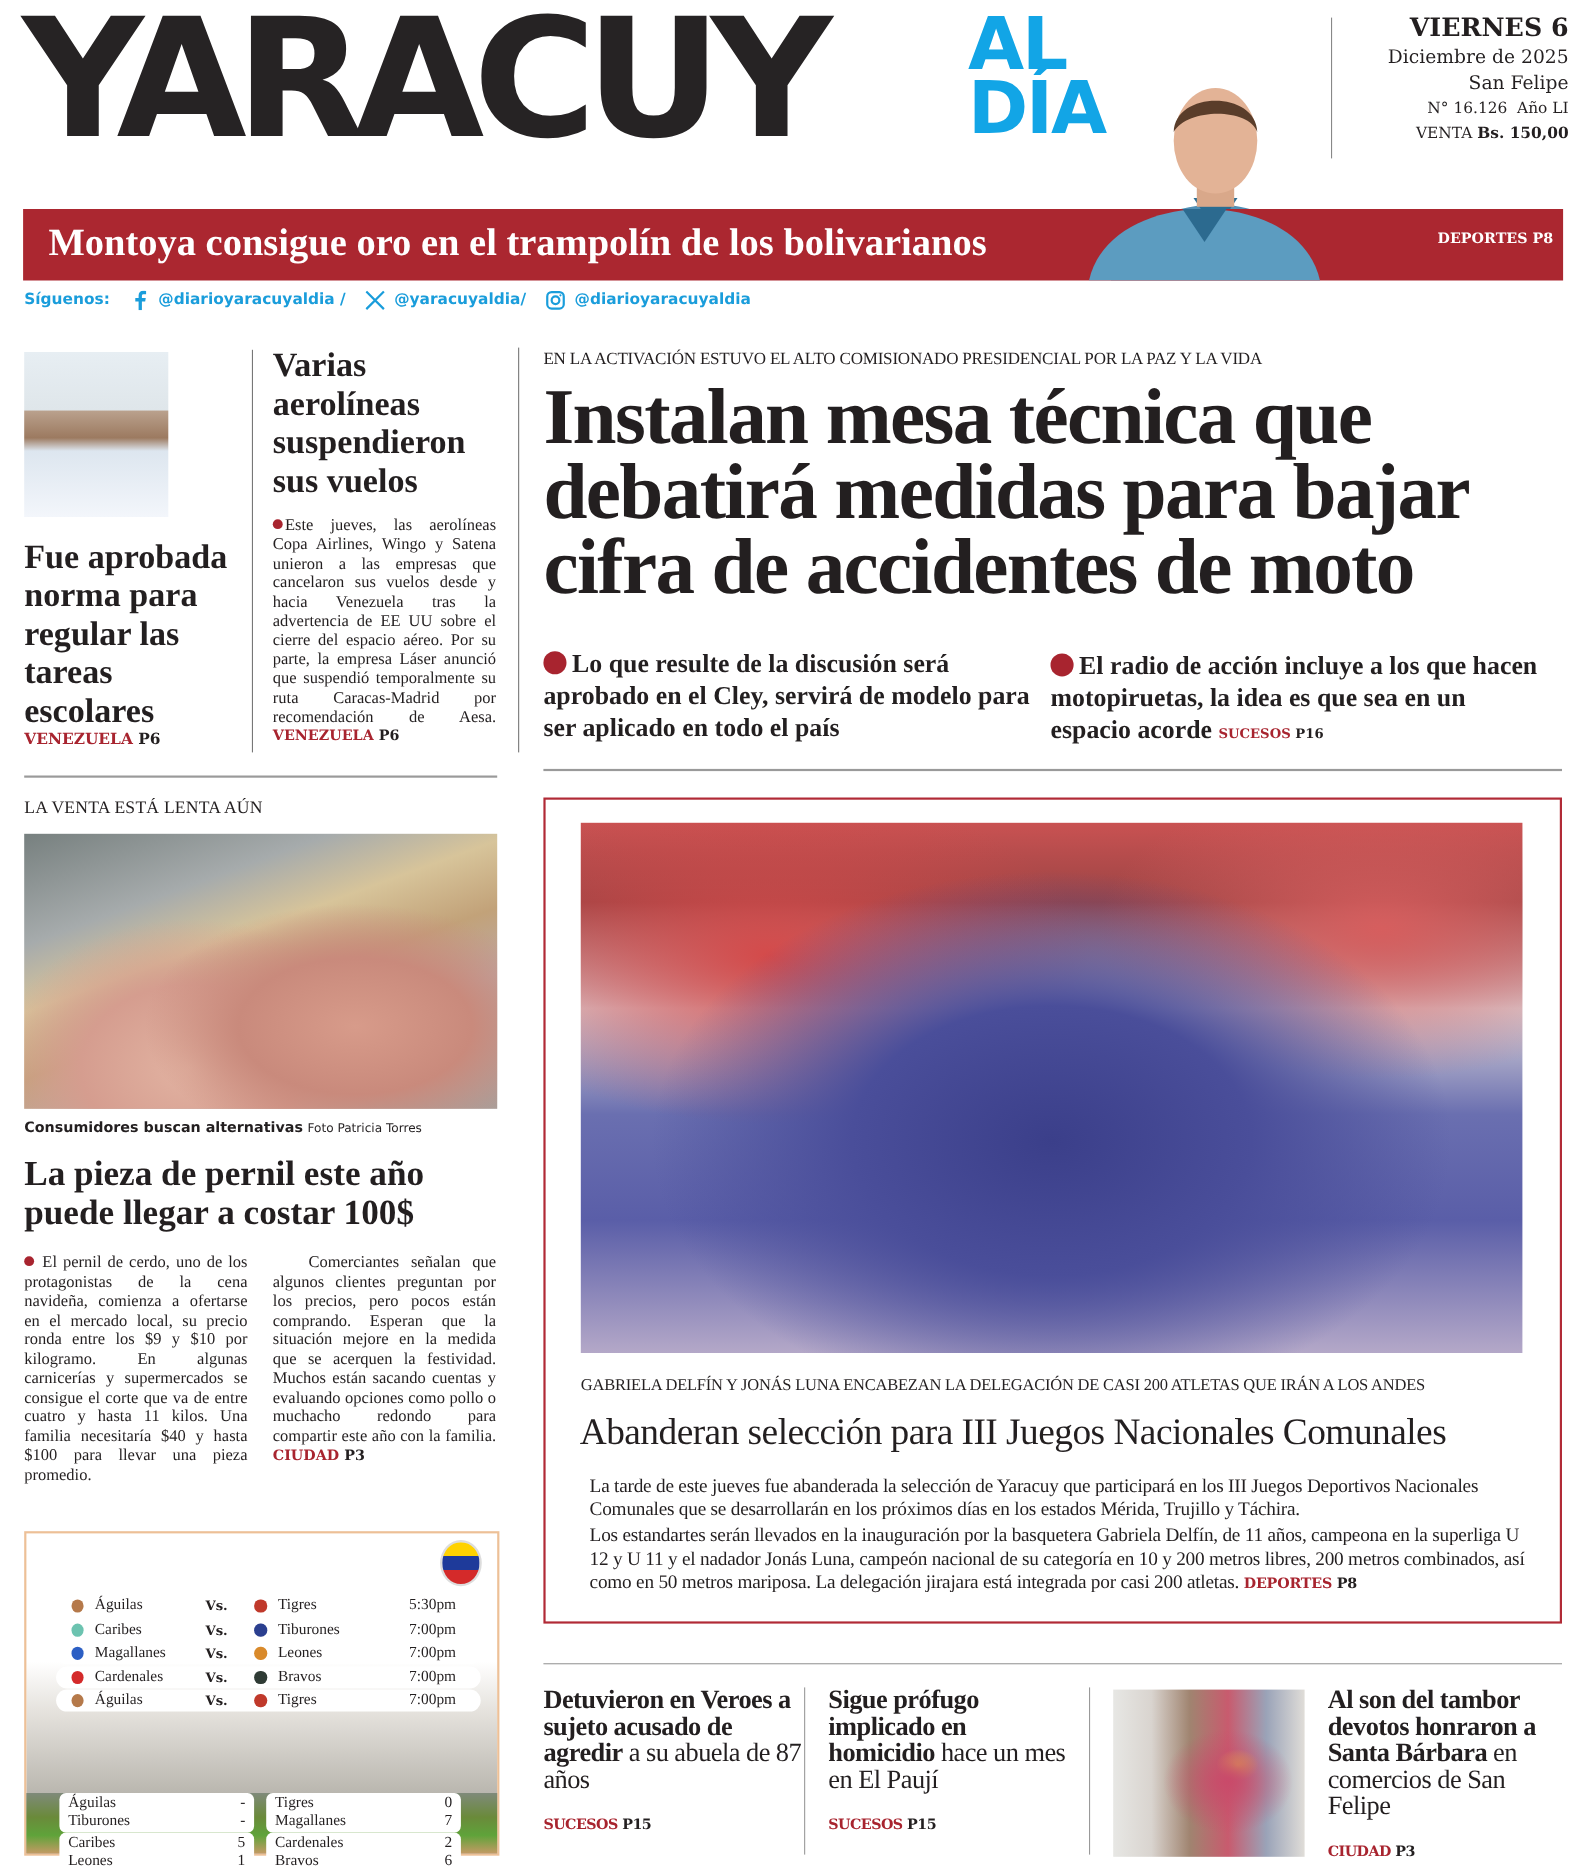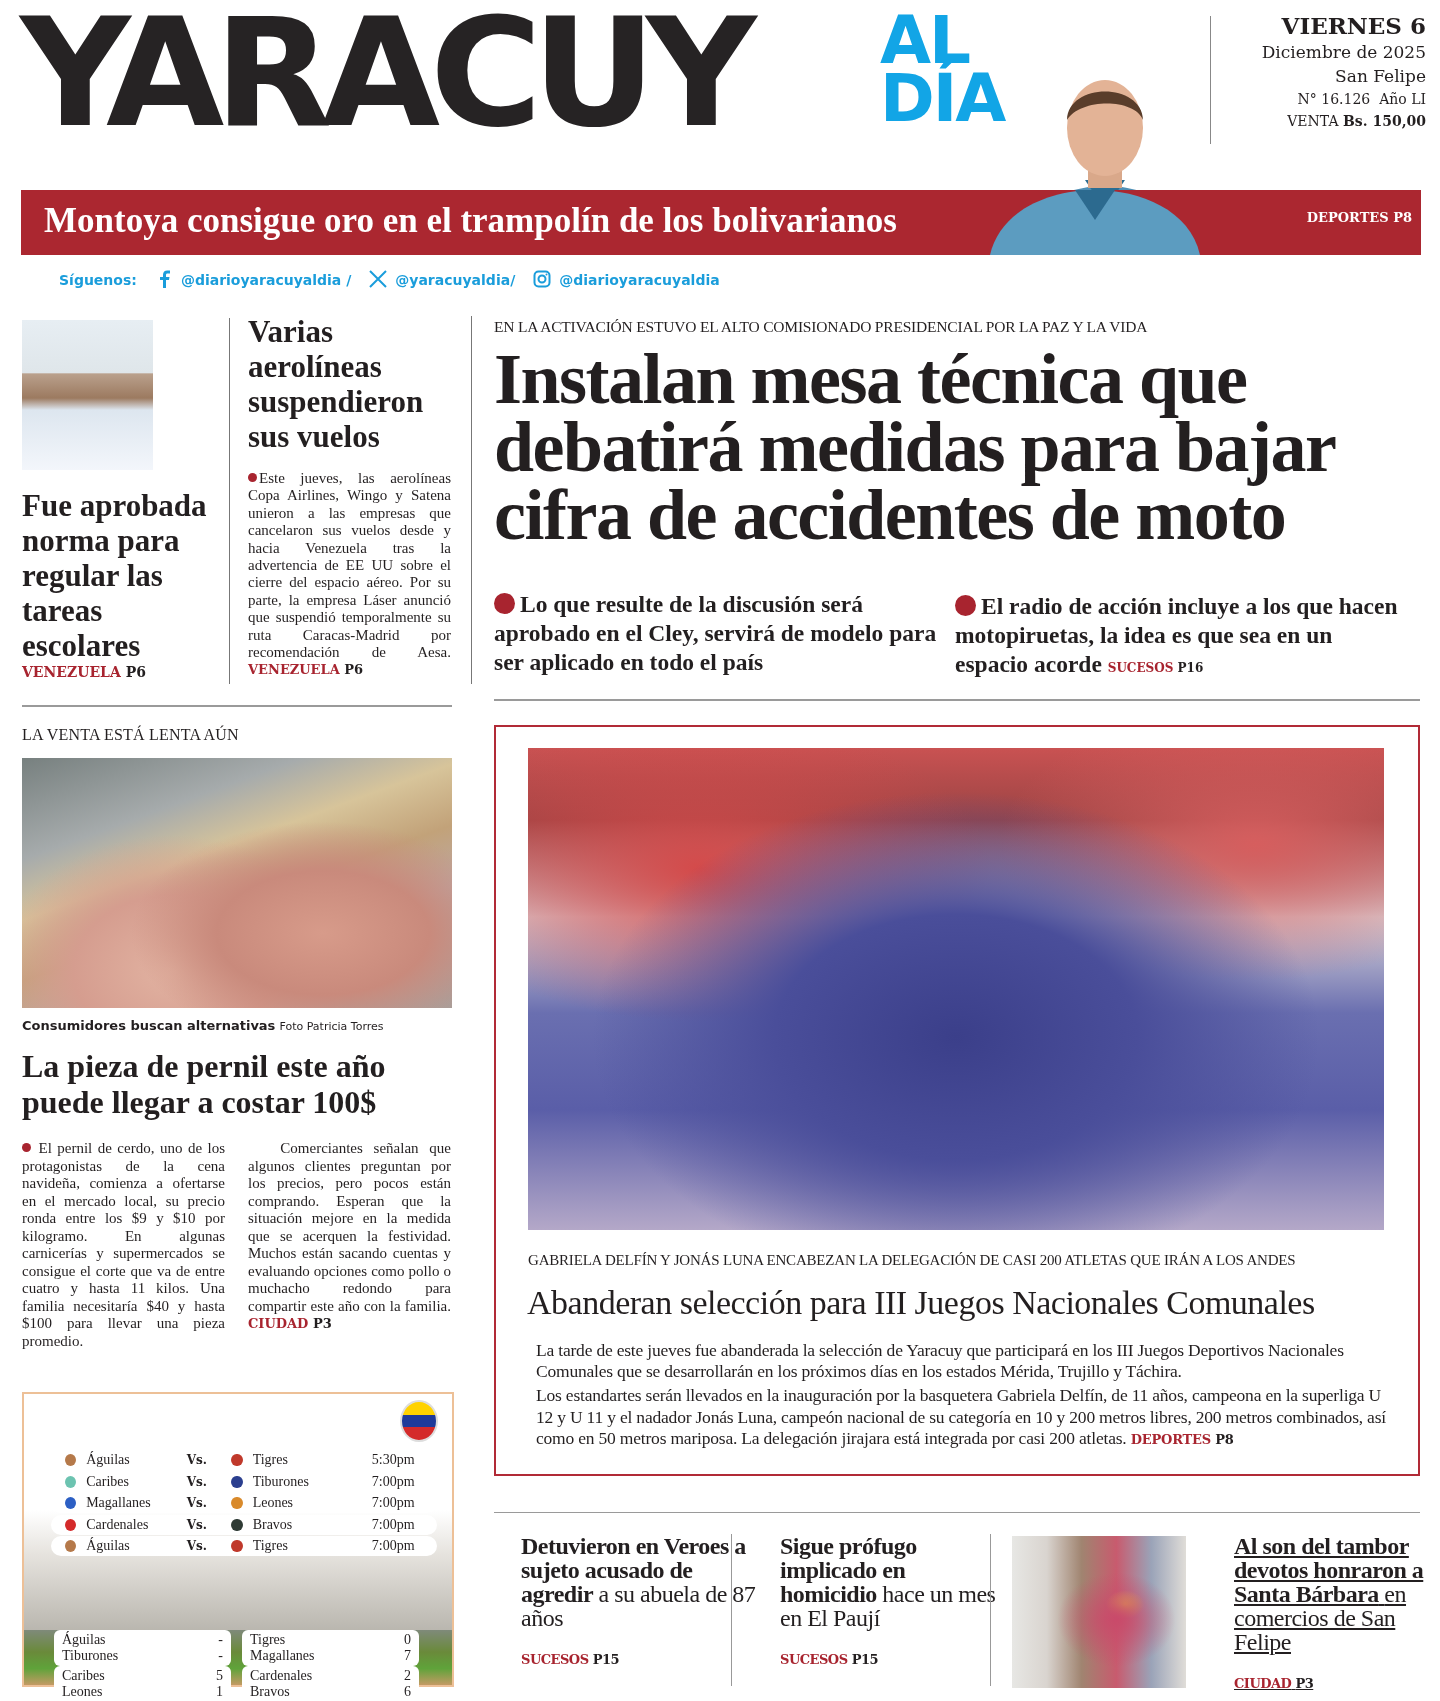--- a/index.html
+++ b/index.html
@@ -16,21 +16,21 @@
   #dateblock .day { font-family: "DejaVu Serif", serif; font-weight: 700; font-size: 23px; line-height: 28px; }
   #dateblock .l { font-size: 17px; line-height: 24px; }
   #dateblock .s { font-size: 14px; line-height: 22px; }
 
   
   #banner { left: 21px; top: 190px; width: 1400px; height: 65px; background: #ab2730; }
   #banner-title { left: 44px; top: 196px; font-family: "Liberation Serif", serif; font-weight: 700; font-size: 35px; color: #fff; line-height: 50px; }
   #banner-sec { right: 28px; top: 210px; font-family: "DejaVu Serif", serif; font-weight: 700; font-size: 13px; color: #fff; }
 
   
-  #social { left: 22px; top: 264px; height: 24px; display: flex; align-items: flex-end; gap: 8px; font-family: "DejaVu Sans", sans-serif; font-weight: 700; font-size: 14px; color: #1a9ddb; margin-left: 37px; }
+  #social { left: 22px; top: 264px; height: 24px; display: flex; align-items: flex-start; gap: 8px; font-family: "DejaVu Sans", sans-serif; font-weight: 700; font-size: 14px; color: #1a9ddb; }
   #social .ic { display: inline-flex; align-items: center; justify-content: center; width: 18px; height: 18px; margin-left: 10px; }
 
   
   .photo { background: #ccc; overflow: hidden; }
   #photo-official { left: 22px; top: 320px; width: 131px; height: 150px; background: linear-gradient(180deg,#e7eef3 0%,#dfe6ea 35%,#b9a08c 36%,#9c7a60 52%,#dde6ef 60%,#f3f6fb 100%); }
   #story-tareas-h { left: 22px; top: 488px; width: 190px; font-family: "Liberation Serif", serif; font-weight: 700; font-size: 31px; line-height: 35px; }
   #story-tareas-ref { left: 22px; top: 664px; font-size: 14px; font-weight: 700; }
   .ref { font-family: "DejaVu Serif", serif; font-weight: 700; font-size: 13px; }
   .ref .sec { color: #a8242f; }
   #vrule-left { left: 229px; top: 318px; width: 1px; height: 366px; background: #777; }
@@ -85,27 +85,27 @@
       radial-gradient(ellipse at 50% 60%, #3b3f8a 0%, #4a4e9a 30%, transparent 60%),
       radial-gradient(ellipse at 20% 25%, #d44a4a 0%, transparent 30%),
       radial-gradient(ellipse at 85% 20%, #d65e5e 0%, transparent 25%),
       linear-gradient(180deg,#c95252 0%,#9a4444 15%,#d9d3d8 35%,#6a6fb0 55%,#5a5ea8 75%,#b4a8c8 100%); }
   #kicker-box { left: 528px; top: 1252px; font-family: "Liberation Serif", serif; font-size: 15px; letter-spacing: -0.2px; }
   #headline-box { left: 527px; top: 1284px; font-family: "Liberation Serif", serif; font-size: 34px; letter-spacing: -0.5px; }
   #body-box { left: 536px; top: 1340px; width: 860px; font-family: "Liberation Serif", serif; font-size: 17.5px; line-height: 21.2px; letter-spacing: -0.2px; }
   #body-box p + p { margin-top: 3px; }
 
   #hr-bottom { left: 494px; top: 1512px; width: 926px; height: 1px; background: #9a9a9a; }
-  .brief { font-family: "Liberation Serif", serif; font-size: 24px; line-height: 24px; letter-spacing: -0.5px; margin-left: 27px; }
+  .brief { font-family: "Liberation Serif", serif; font-size: 24px; line-height: 24px; letter-spacing: -0.5px; }
   .brief .bh { font-weight: 700; }
   .brief .bl { font-weight: 400; }
   .brief .ref { display: block; margin-top: 18px; font-size: 13px; }
   #brief-1 { left: 494px; top: 1534px; width: 235px; }
   #brief-2 { left: 753px; top: 1534px; width: 220px; }
-  #brief-3 { left: 1207px; top: 1534px; width: 220px; text-decoration: underline; }
+  #brief-3 { left: 1207px; top: 1534px; width: 220px; }
   #vr-b1 { left: 731px; top: 1534px; width: 1px; height: 152px; background: #999; }
   #vr-b2 { left: 990px; top: 1534px; width: 1px; height: 152px; background: #999; }
   #photo-brief { left: 1012px; top: 1536px; width: 174px; height: 152px; background:
       radial-gradient(ellipse at 60% 55%, #c94a6a 0%, transparent 40%),
       radial-gradient(ellipse at 65% 45%, #e6c34a 0%, transparent 12%),
       linear-gradient(90deg,#e7e7e4 0%,#d9d4cf 20%,#a08470 40%,#c85b6e 60%,#9aa3b8 80%,#e0ddd8 100%); }
 </style>
 </head>
 <body>
 

